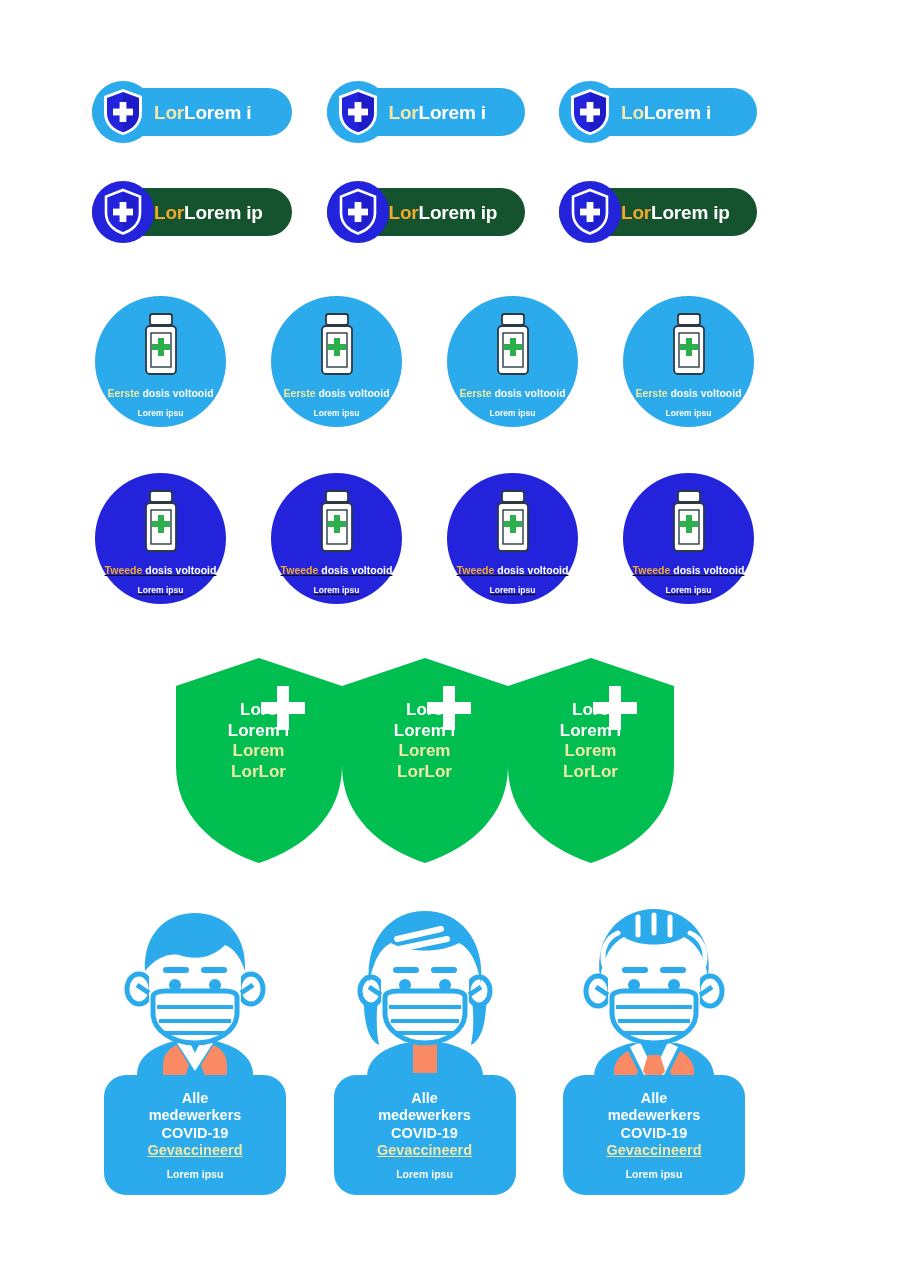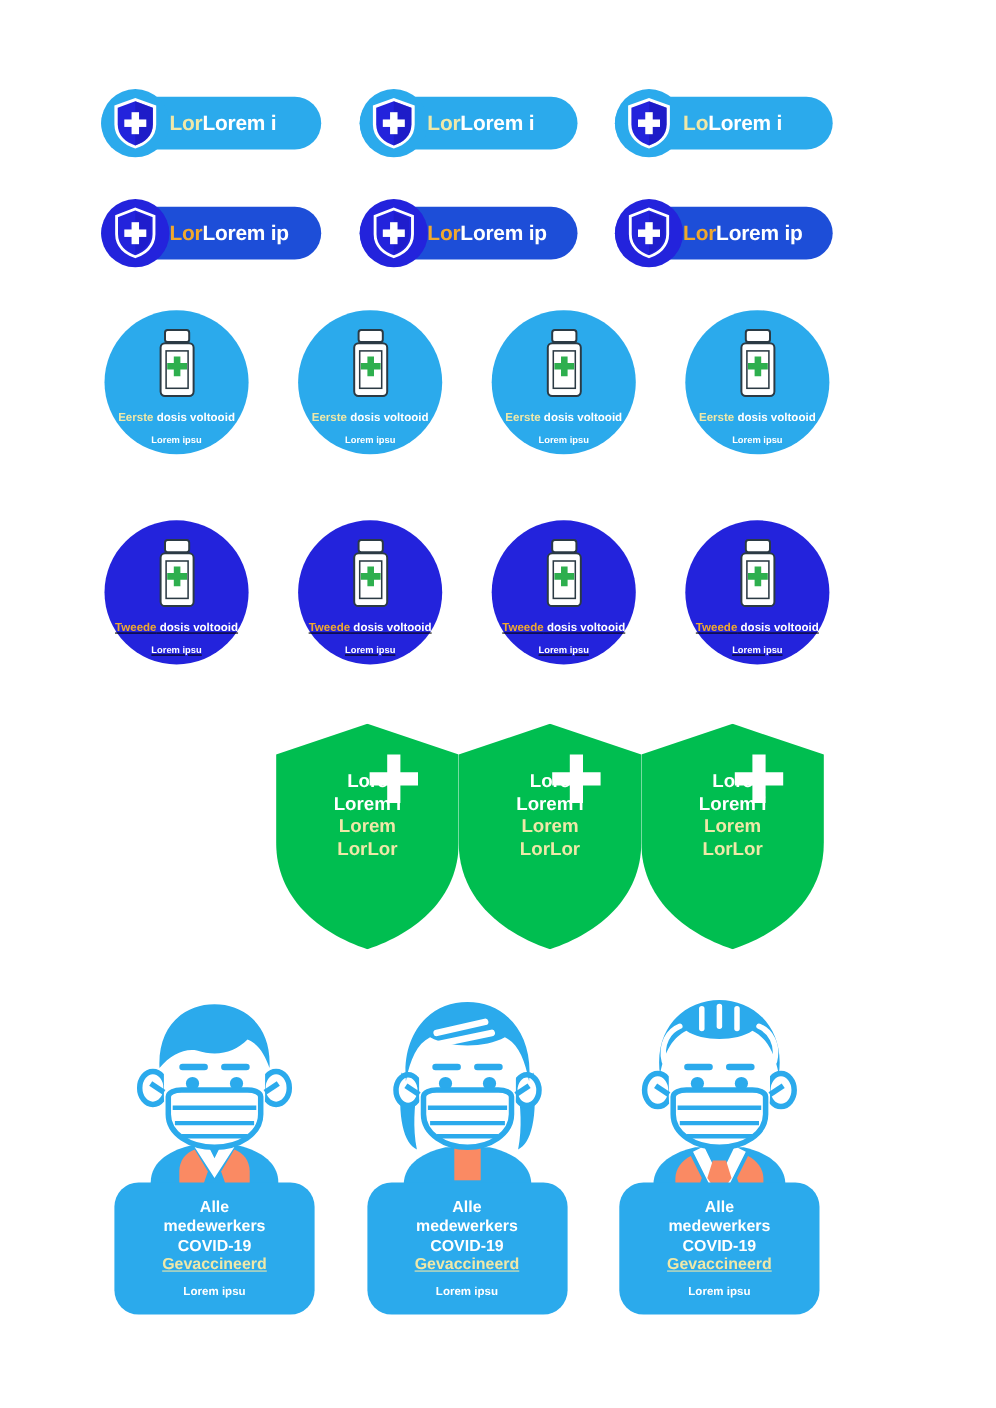--- a/index.html
+++ b/index.html
@@ -25,21 +25,21 @@
     box-sizing:border-box;
   }
   .pill-bar{
     height:48px;
     border-radius:24px;
     display:flex;align-items:center;
     padding-left:62px;padding-right:26px;
     white-space:nowrap;
   }
   .pill.light .pill-bar{background:#2BAAEC;}
-  .pill.dark  .pill-bar{background:#1d4ed8;}
+  .pill.dark  .pill-bar{background:#14532d;}
 
   .pill-cap{
     position:absolute;left:0;top:-7px;
     width:62px;height:62px;border-radius:50%;
     display:flex;align-items:center;justify-content:center;
   }
   .pill.light .pill-cap{background:#2BAAEC;}
   .pill.dark  .pill-cap{background:#2323DC;}
 
   .pill-label{
@@ -58,21 +58,21 @@
     justify-content:flex-start;
     padding-top:16px;box-sizing:border-box;
   }
   .circle.light{background:#2BAAEC;}
   .circle.dark{background:#2323DC;}
   .circle .vial{margin-bottom:6px;}
   .c-title{font-size:10.5px;font-weight:bold;line-height:1;margin-bottom:10px;white-space:nowrap;}
   .c-sub{font-size:8.5px;font-weight:bold;color:#ffffff;line-height:1;white-space:nowrap;}
 
   
-  .shield-row{justify-content:flex-end;padding:0 100px;box-sizing:border-box;}
+  .shield-row{justify-content:center;padding:0 100px;box-sizing:border-box;}
   .gshield{
     position:relative;width:166px;height:205px;
     display:flex;flex-direction:column;align-items:center;
   }
   .gshield svg{position:absolute;inset:0;}
   .gshield .cross{position:relative;margin-top:26px;}
   .gshield .lines{position:relative;margin-top:16px;text-align:center;}
   .gshield .lines div{font-size:17px;font-weight:bold;line-height:1.22;}
 
   
@@ -180,21 +180,21 @@
         <svg width="44" height="50" viewBox="0 0 44 50">
           <path d="M22 3 L39 9.6 V26 C39 37 30.5 43.6 22 46.4 C13.5 43.6 5 37 5 26 V9.6 Z" fill="none" stroke="#ffffff" stroke-width="2.6"></path>
           <path d="M22 6 L36 11.5 V26 C36 35.5 29 41 22 43.6 Z" fill="#1B17B8" opacity=".45"></path>
           <rect x="18.6" y="15" width="6.8" height="20" fill="#ffffff"></rect>
           <rect x="12" y="21.6" width="20" height="6.8" fill="#ffffff"></rect>
         </svg>
       </div>
     </div>
   </div>
 
-  <div class="row circle-row" style="top:282px;">
+  <div class="row circle-row" style="top:296px;">
 
     <div class="circle light">
       <span class="vial">
         <svg width="40" height="66" viewBox="0 0 40 66">
           <rect x="9" y="2" width="22" height="11" rx="2.4" fill="#ffffff" stroke="#2B3A44" stroke-width="1.8"></rect>
           <rect x="5" y="14" width="30" height="48" rx="4" fill="#ffffff" stroke="#2B3A44" stroke-width="1.8"></rect>
           <rect x="10" y="21" width="20" height="34" fill="#ffffff" stroke="#2B3A44" stroke-width="1.4"></rect>
           <path d="M17 26 h6 v6 h6 v6 h-6 v6 h-6 v-6 h-6 v-6 h6 z" fill="#2EAF4E"></path>
         </svg>
       </span>

